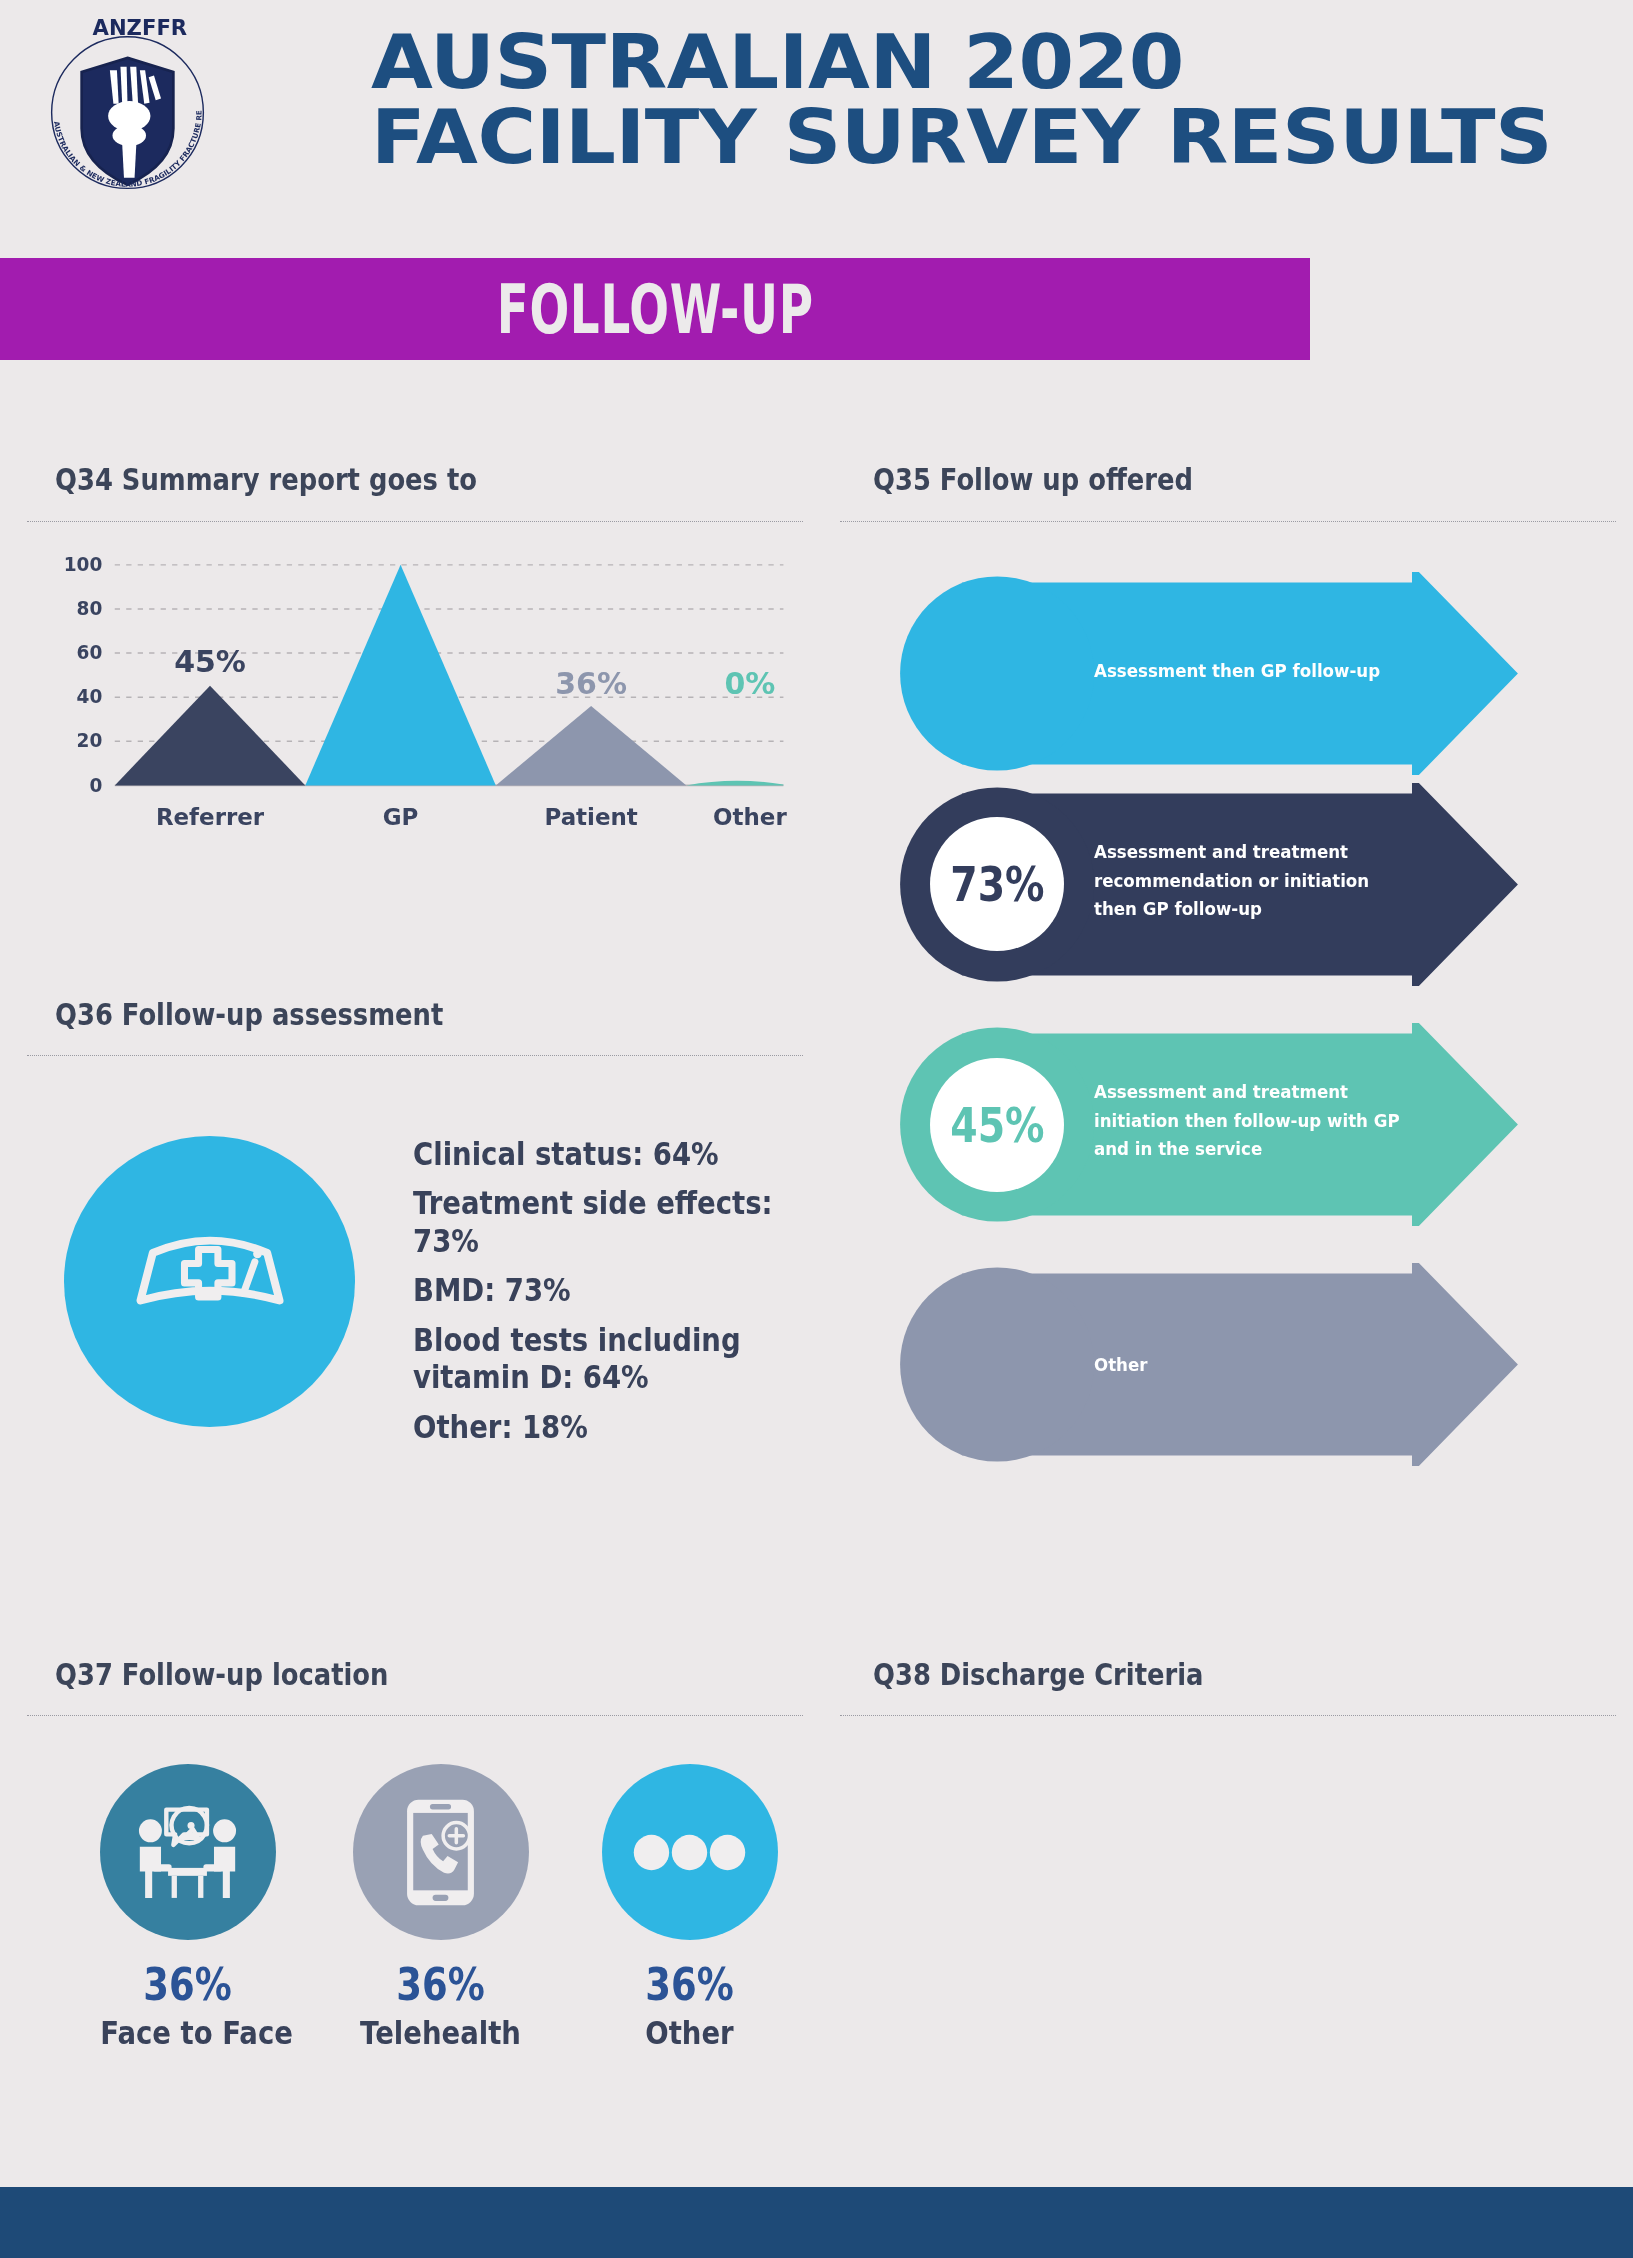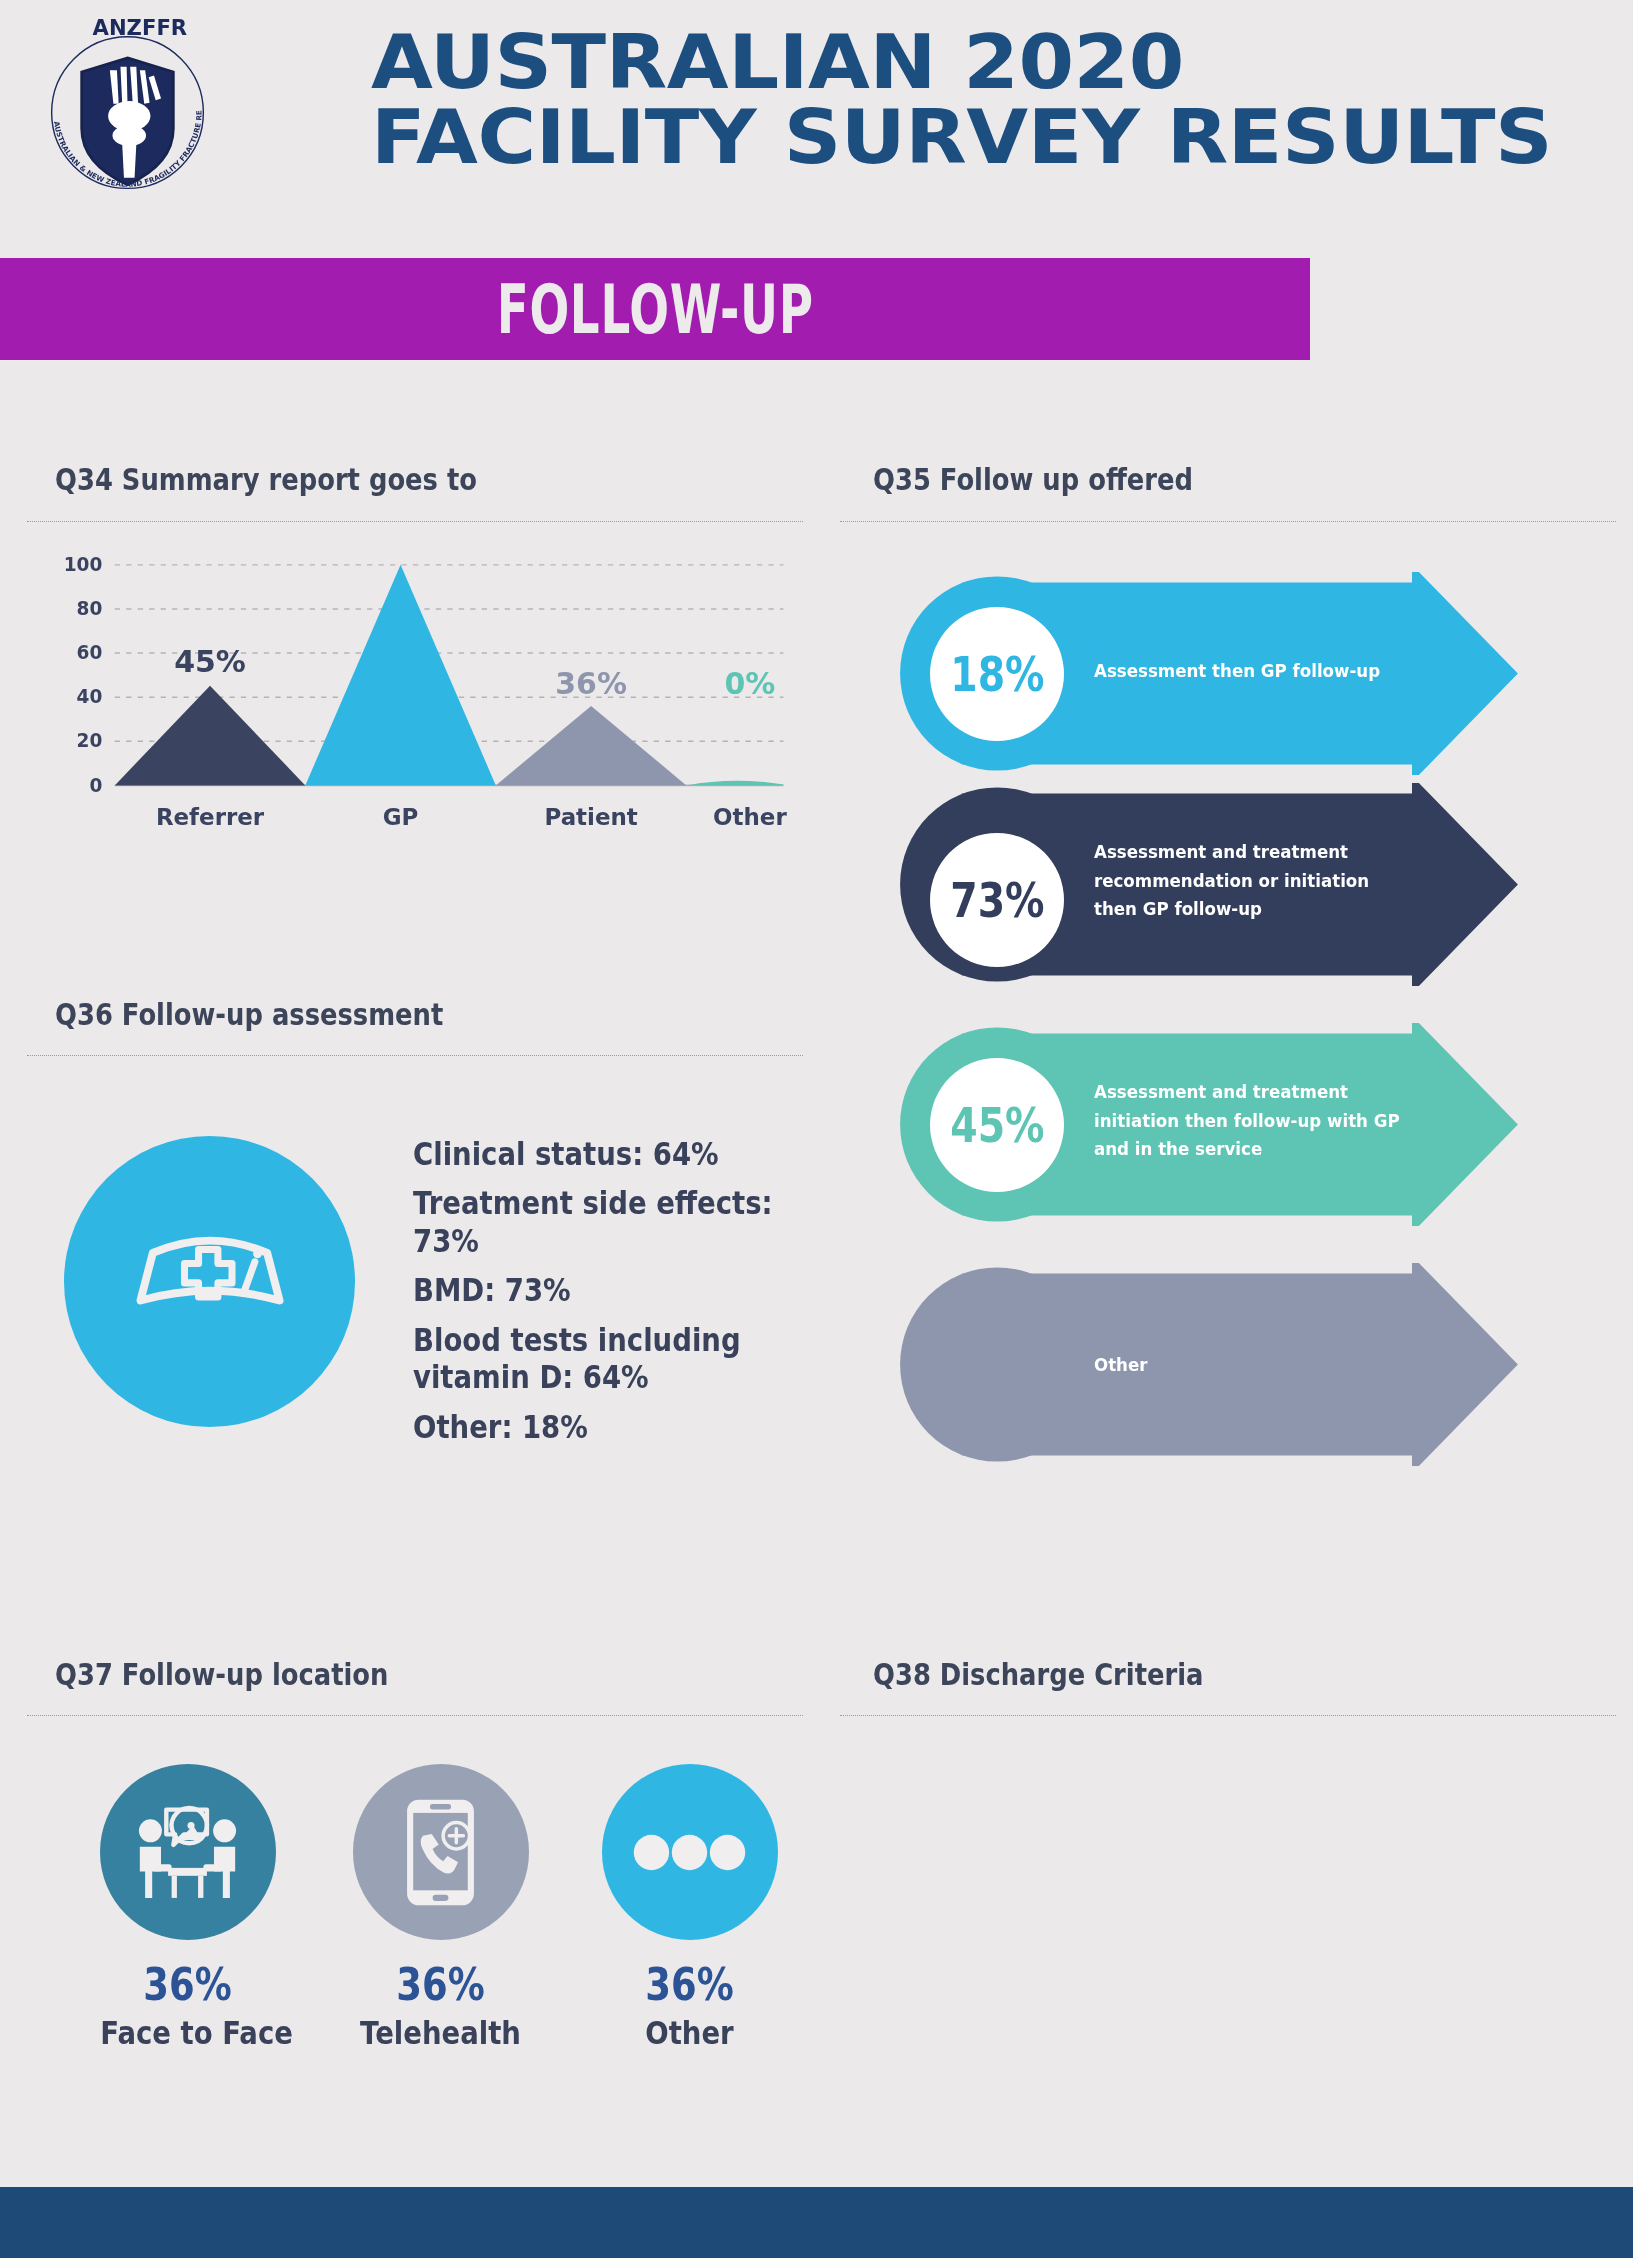--- a/index.html
+++ b/index.html
@@ -324,32 +324,29 @@
   </div>
 
   <div class="sec-title" style="left:873px; top:462px;">Q35 Follow up offered</div>
   <div class="sec-rule" style="left:840px; top:521px; width:776px;"></div>
 
   <div class="arrow-row" style="left:900px; top:572px; width:618px; height:203px;">
     <svg width="618" height="203" viewBox="0 0 700 230">
       <path d="M 70 12 L 580 12 L 580 -8 L 700 115 L 580 238 L 580 218 L 70 218 Z" fill="#2fb6e3"></path>
       <circle cx="110" cy="115" r="110" fill="#2fb6e3"></circle>
     </svg>
-    <div class="arrow-circle" style="left:30px; top:35px; width:134px; height:134px;">
-      <span class="arrow-pct" style="color:#2fb6e3;">18%</span>
-    </div>
     <div class="arrow-label" style="left:194px; top:85px; width:388px;">Assessment then GP follow-up</div>
   </div>
 
   <div class="arrow-row" style="left:900px; top:783px; width:618px; height:203px;">
     <svg width="618" height="203" viewBox="0 0 700 230">
       <path d="M 70 12 L 580 12 L 580 -8 L 700 115 L 580 238 L 580 218 L 70 218 Z" fill="#333d5c"></path>
       <circle cx="110" cy="115" r="110" fill="#333d5c"></circle>
     </svg>
-    <div class="arrow-circle" style="left:30px; top:50px; width:134px; height:134px;text-align:right;">
+    <div class="arrow-circle" style="left:30px; top:34px; width:134px; height:134px;text-align:right;">
       <span class="arrow-pct" style="color:#333d5c;">73%</span>
     </div>
     <div class="arrow-label" style="left:194px; top:55px; width:397px; white-space:pre-line;">Assessment and treatment
 recommendation or initiation
 then GP follow-up</div>
   </div>
 
   <div class="arrow-row" style="left:900px; top:1023px; width:618px; height:203px;">
     <svg width="618" height="203" viewBox="0 0 700 230">
       <path d="M 70 12 L 580 12 L 580 -8 L 700 115 L 580 238 L 580 218 L 70 218 Z" fill="#5ec4b3"></path>

